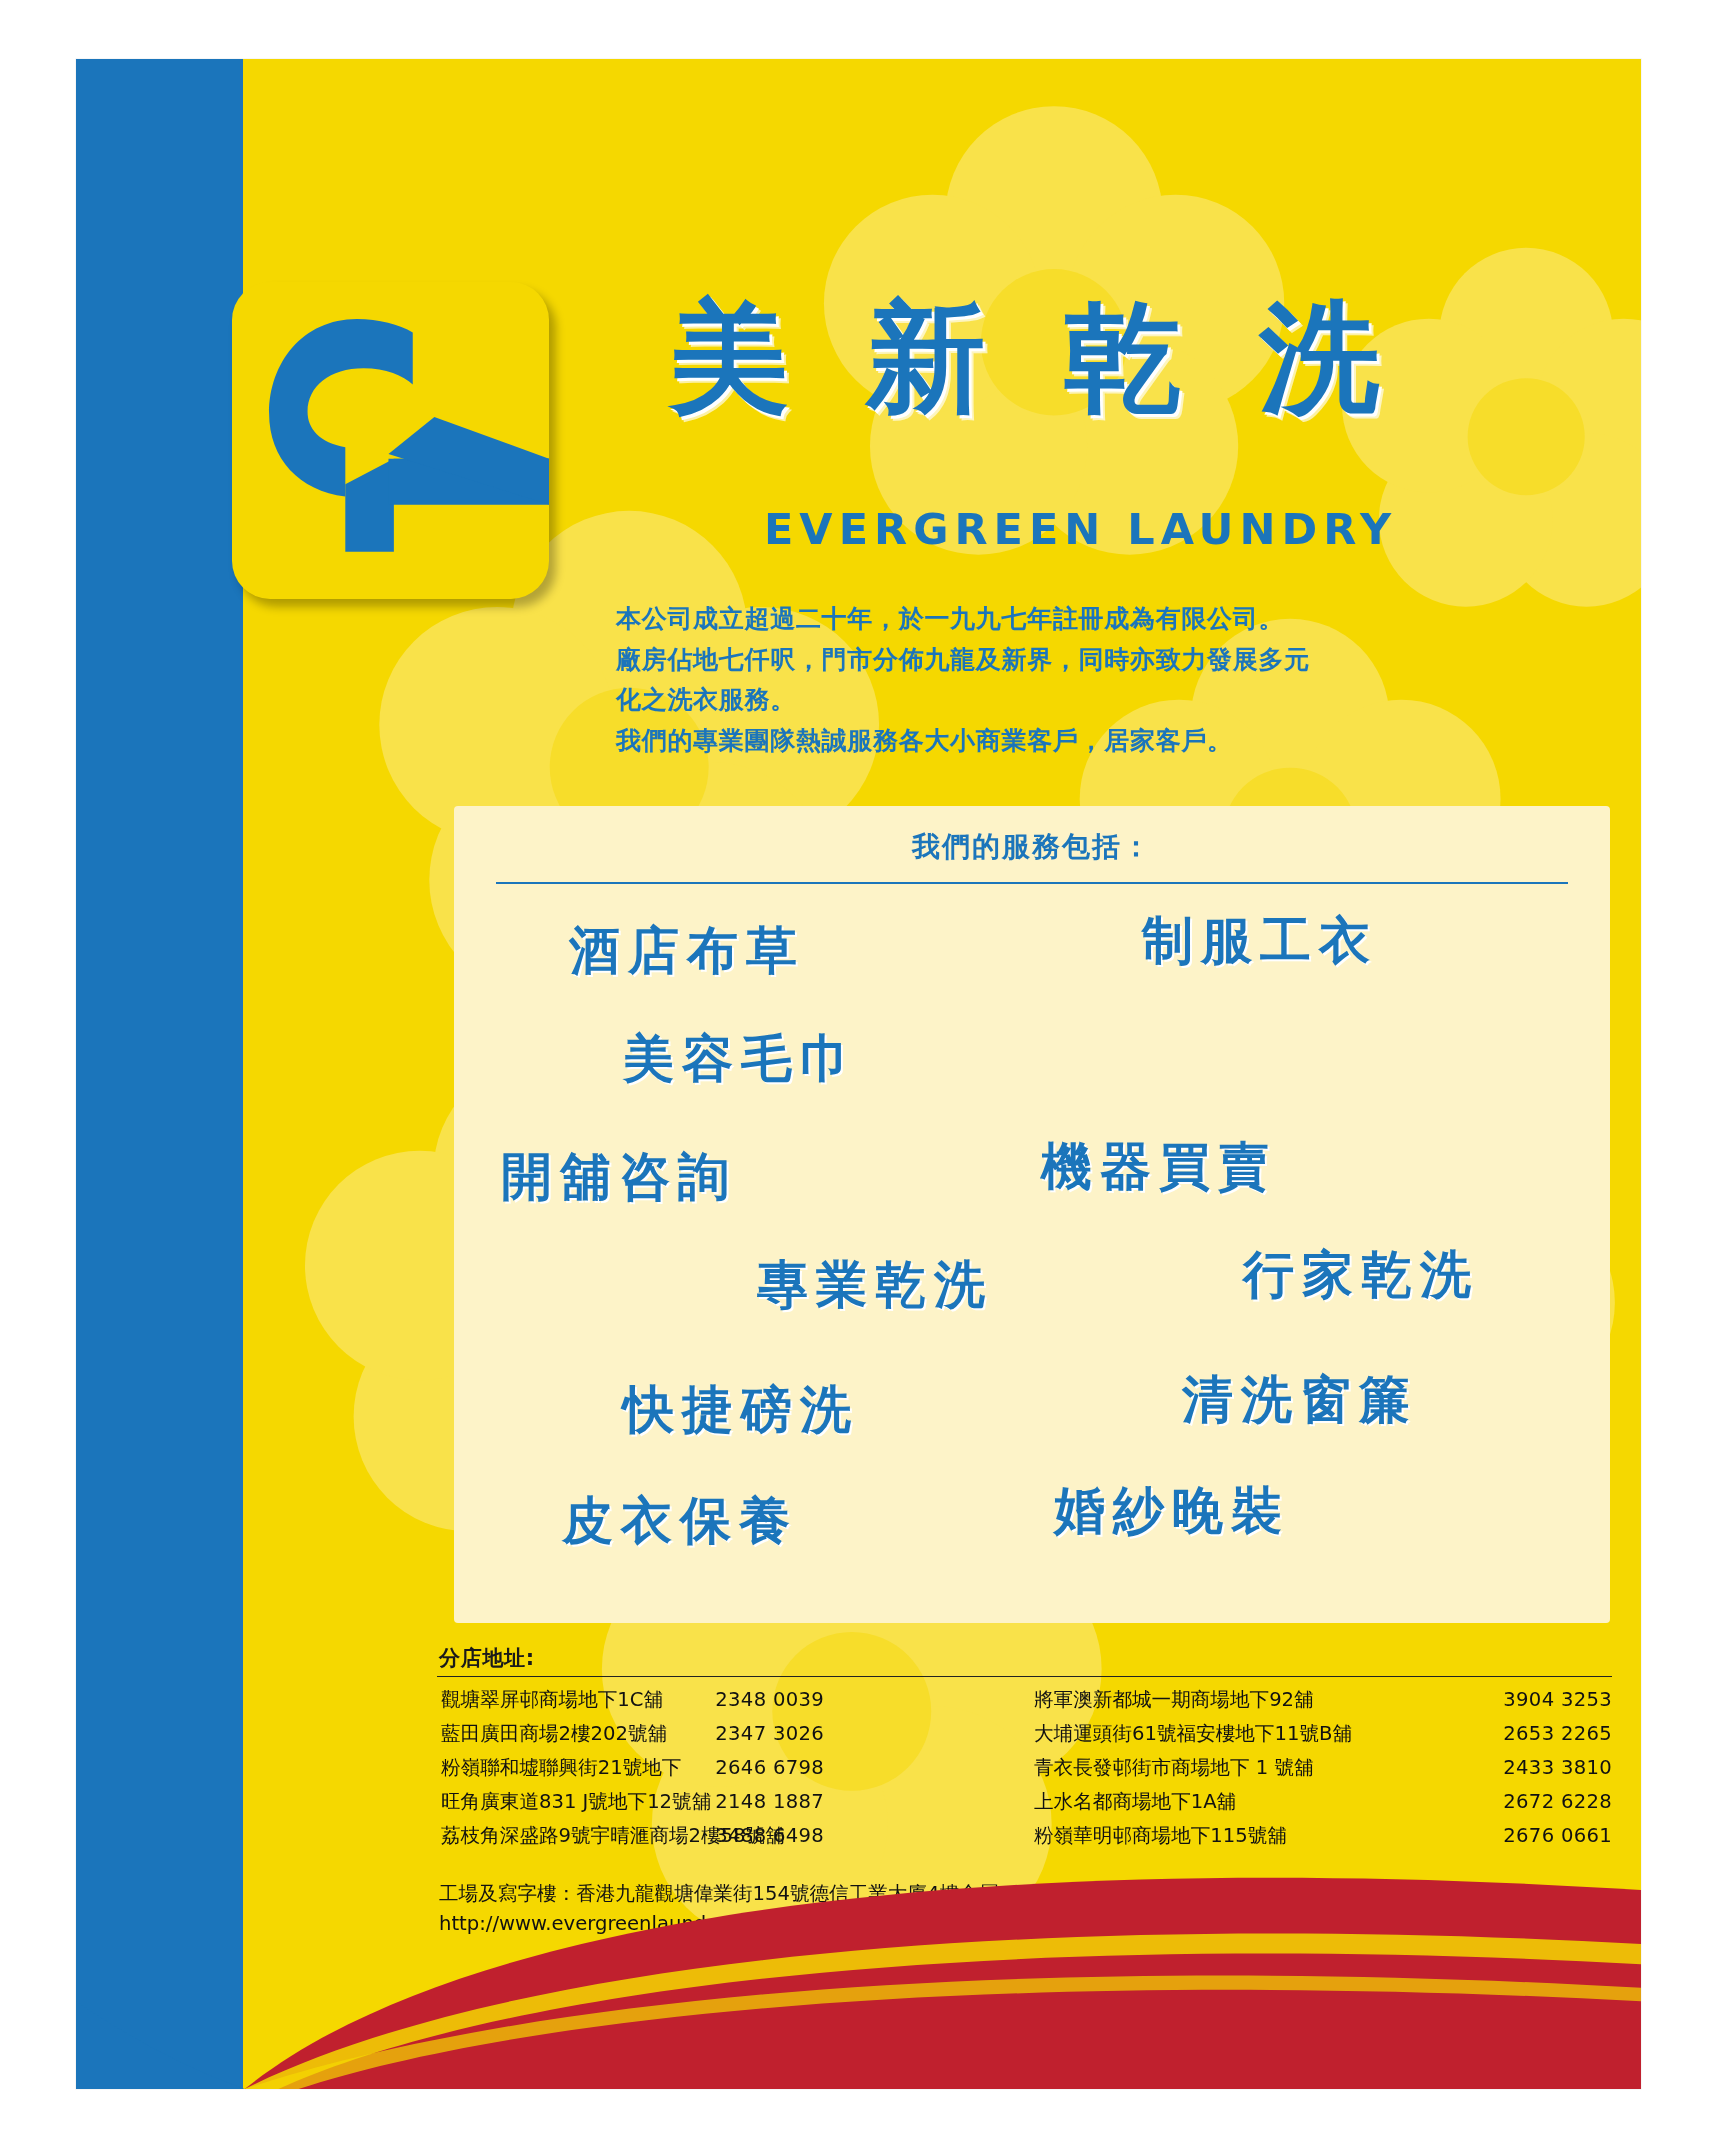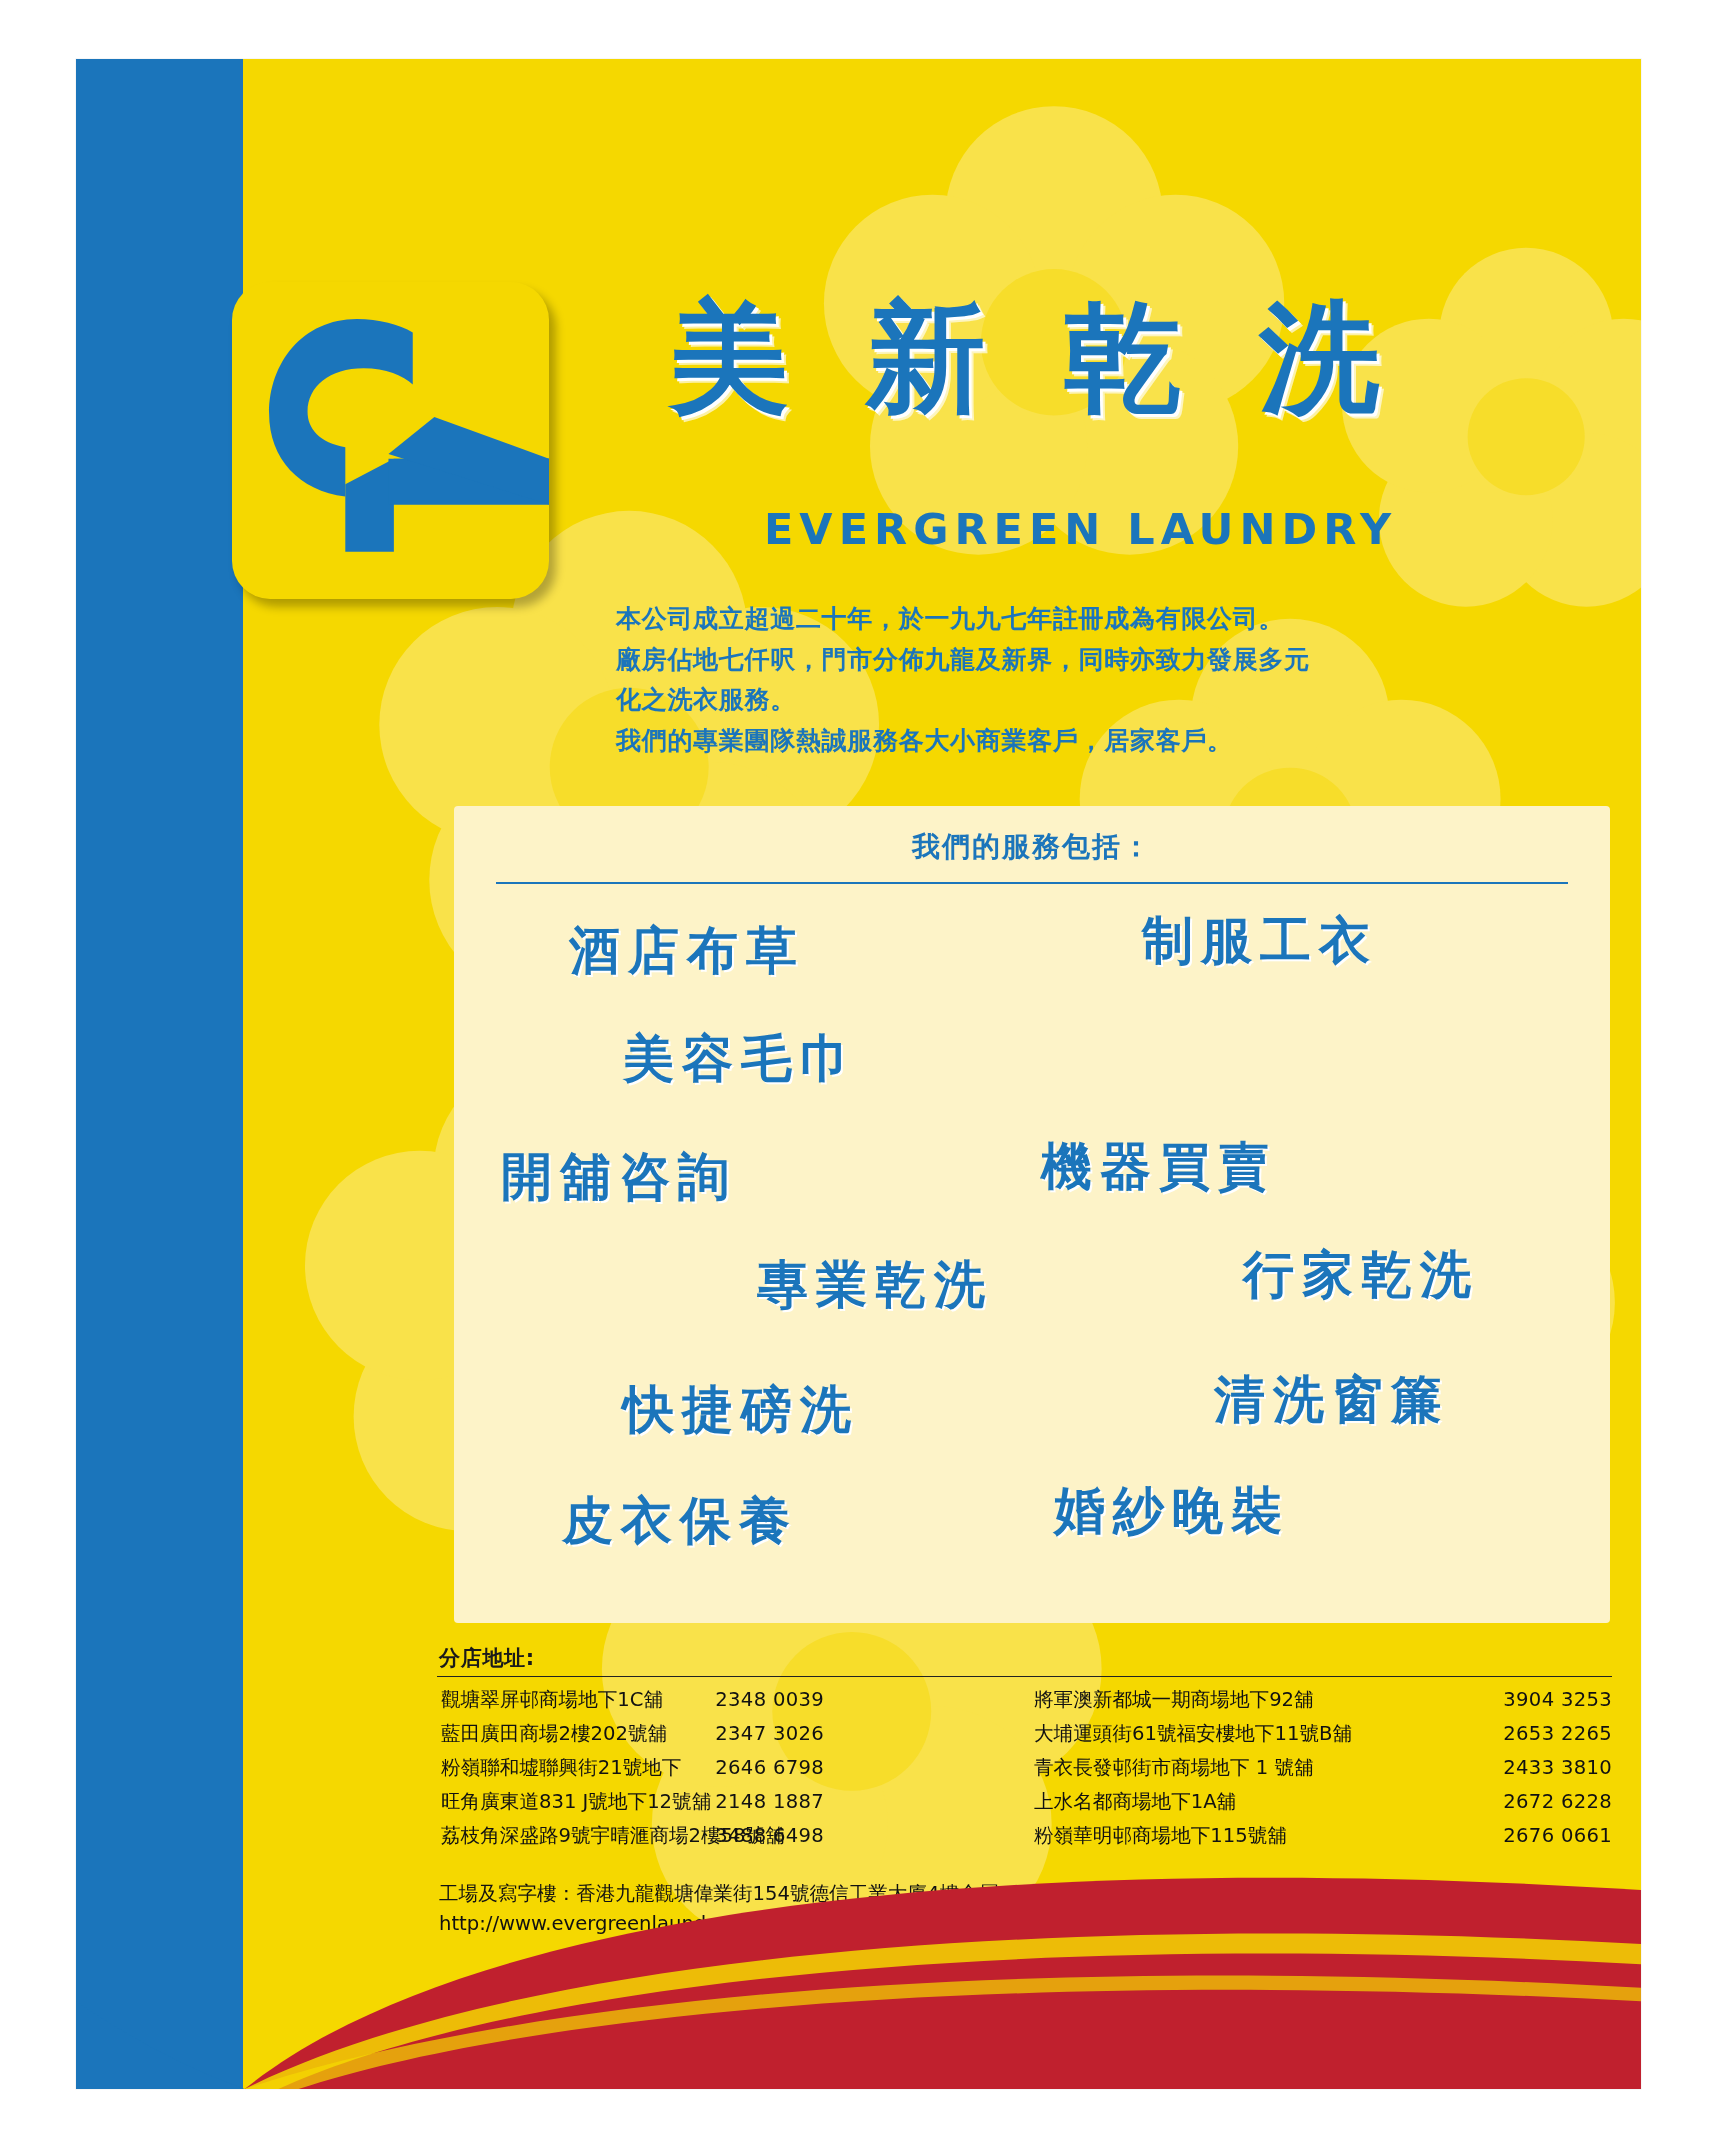--- a/index.html
+++ b/index.html
@@ -289,21 +289,21 @@
       <div class="services-rule"></div>
 
       <div class="svc" style="left:115px;  top:111px;">酒店布草</div>
       <div class="svc" style="left:688px; top:101px;">制服工衣</div>
       <div class="svc" style="left:169px;  top:219px;">美容毛巾</div>
       <div class="svc" style="left:47px;   top:337px;">開舖咨詢</div>
       <div class="svc" style="left:587px;  top:327px;">機器買賣</div>
       <div class="svc" style="left:789px; top:435px;">行家乾洗</div>
       <div class="svc" style="left:303px;  top:445px;">專業乾洗</div>
       <div class="svc" style="left:169px;  top:570px;">快捷磅洗</div>
-      <div class="svc" style="left:728px; top:560px;margin-left:32px;">清洗窗簾</div>
+      <div class="svc" style="left:728px; top:560px;">清洗窗簾</div>
       <div class="svc" style="left:108px;  top:681px;">皮衣保養</div>
       <div class="svc" style="left:600px;  top:671px;">婚紗晚裝</div>
     </div>
 
     <div class="branch-head">分店地址:</div>
     <div class="branch-rule"></div>
 
     <div class="branch-table col-left">
       <div class="branch-row">
         <span class="branch-name">觀塘翠屏邨商場地下1C舖</span>

